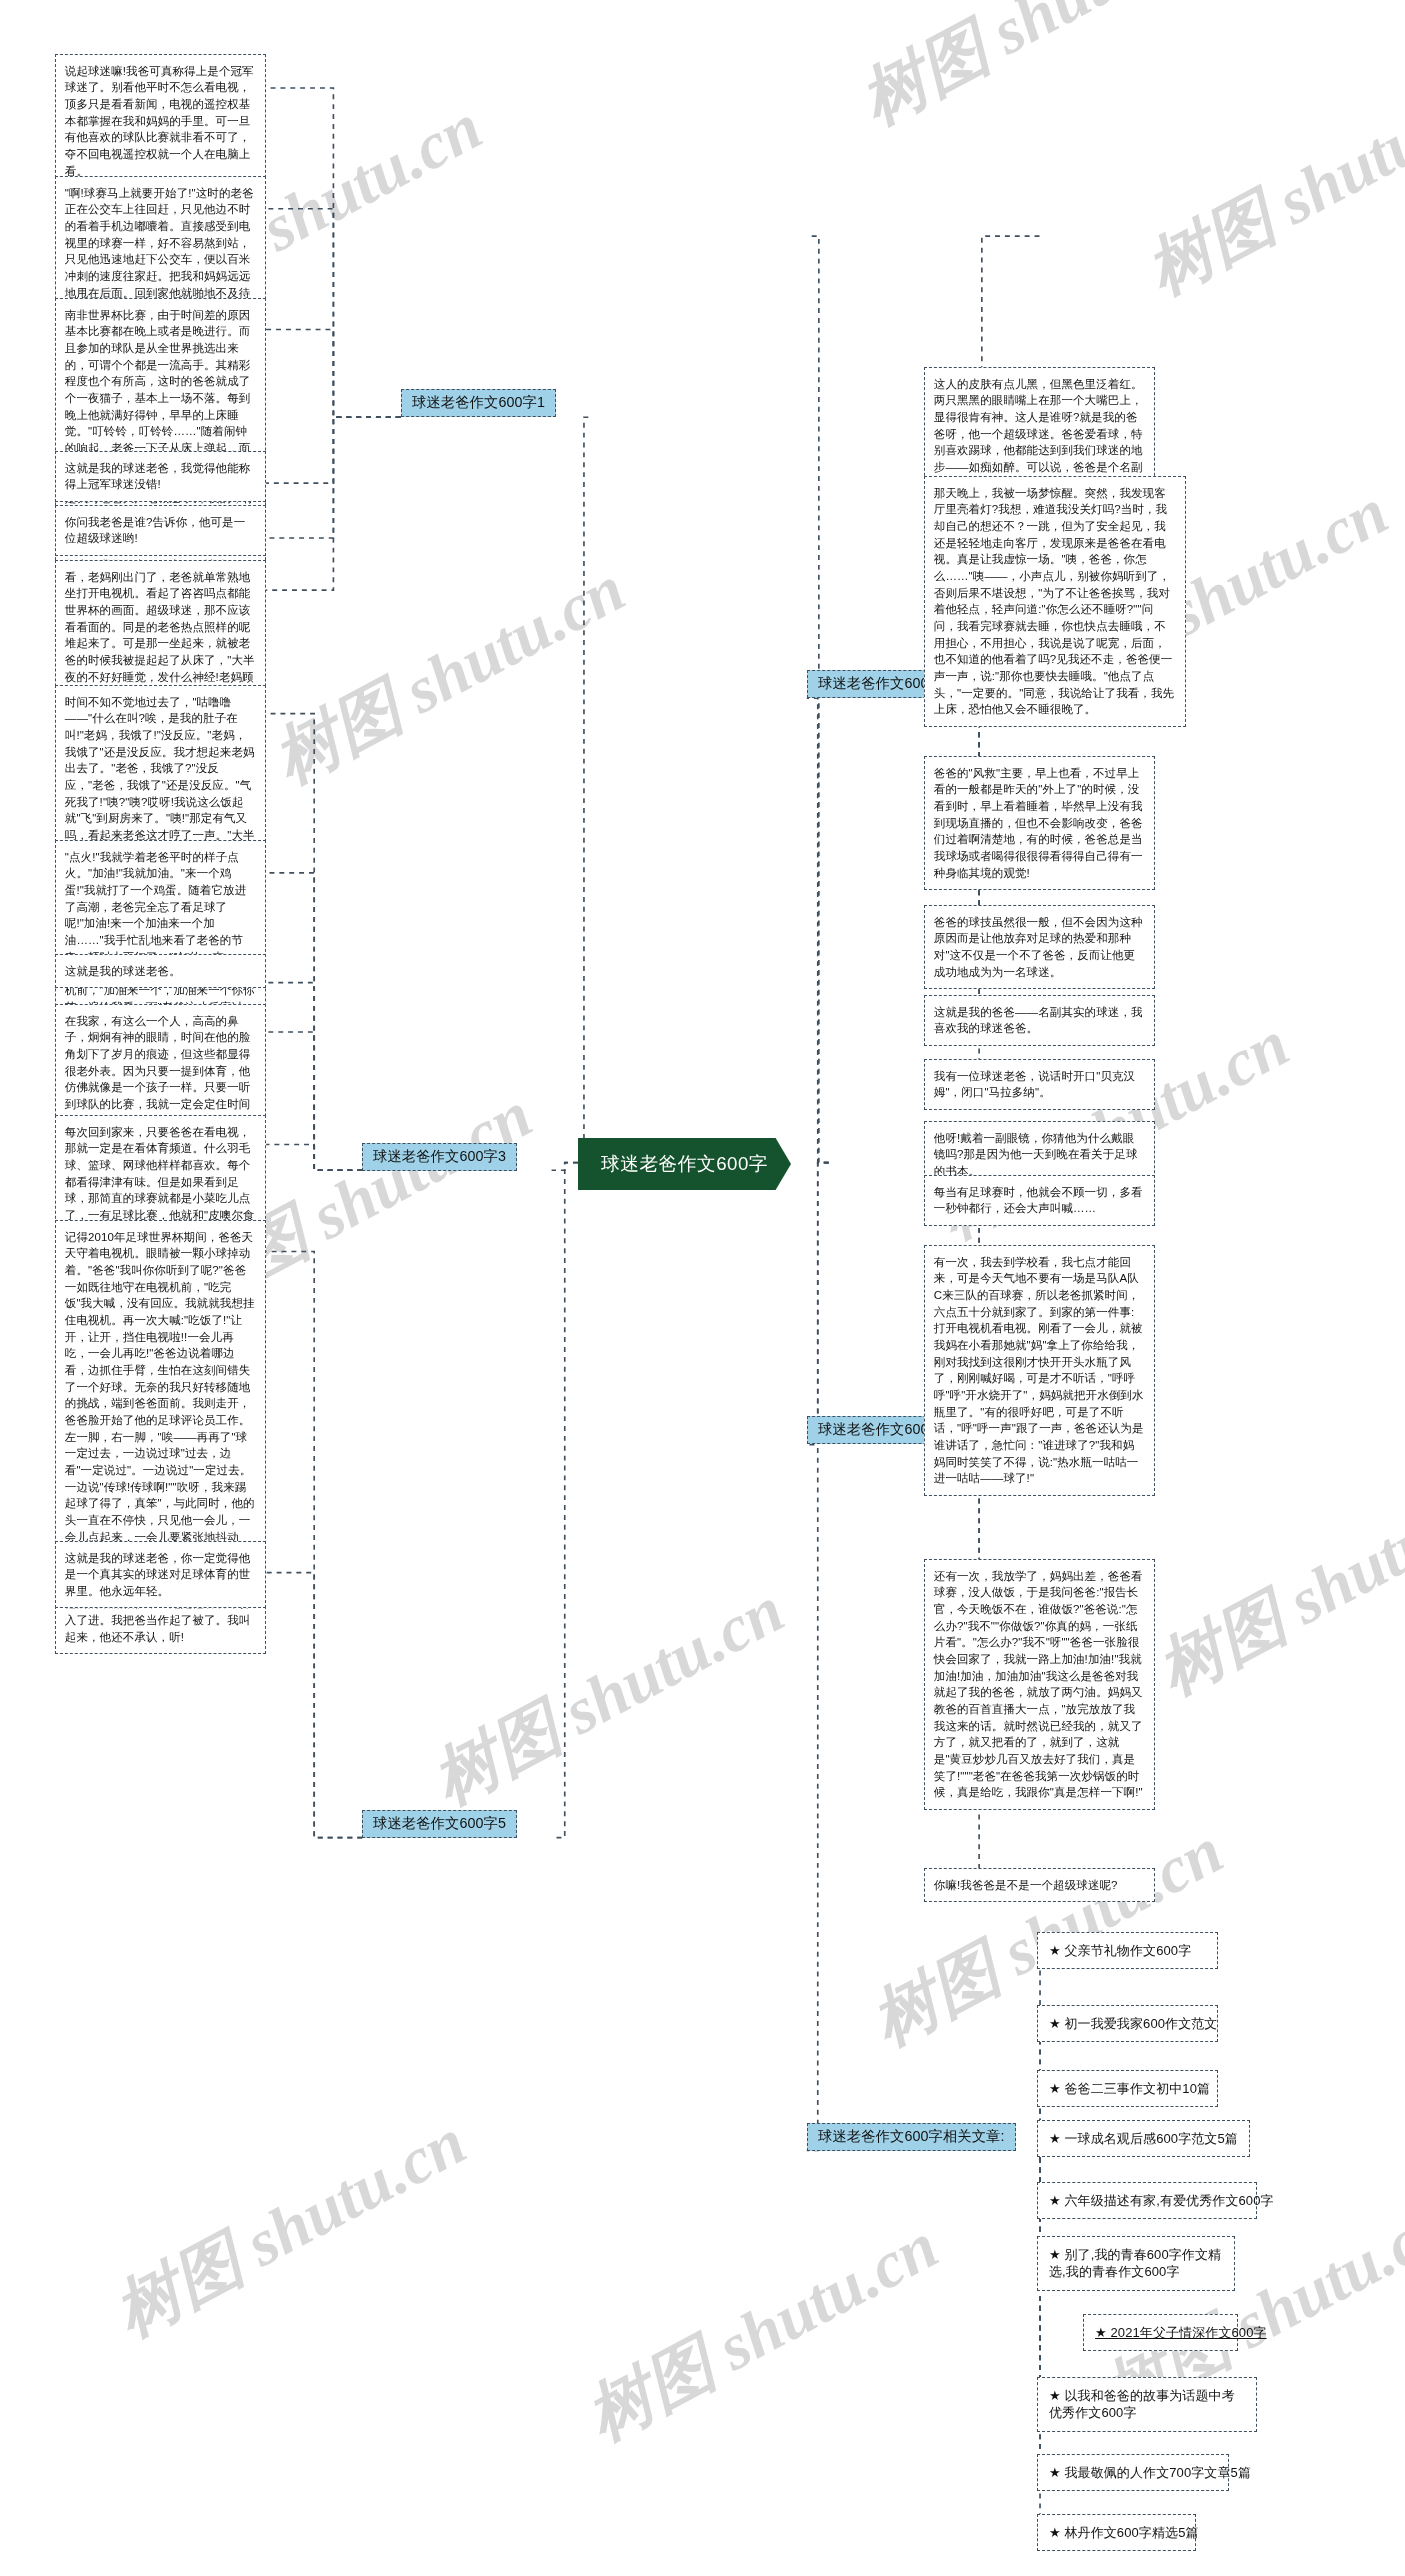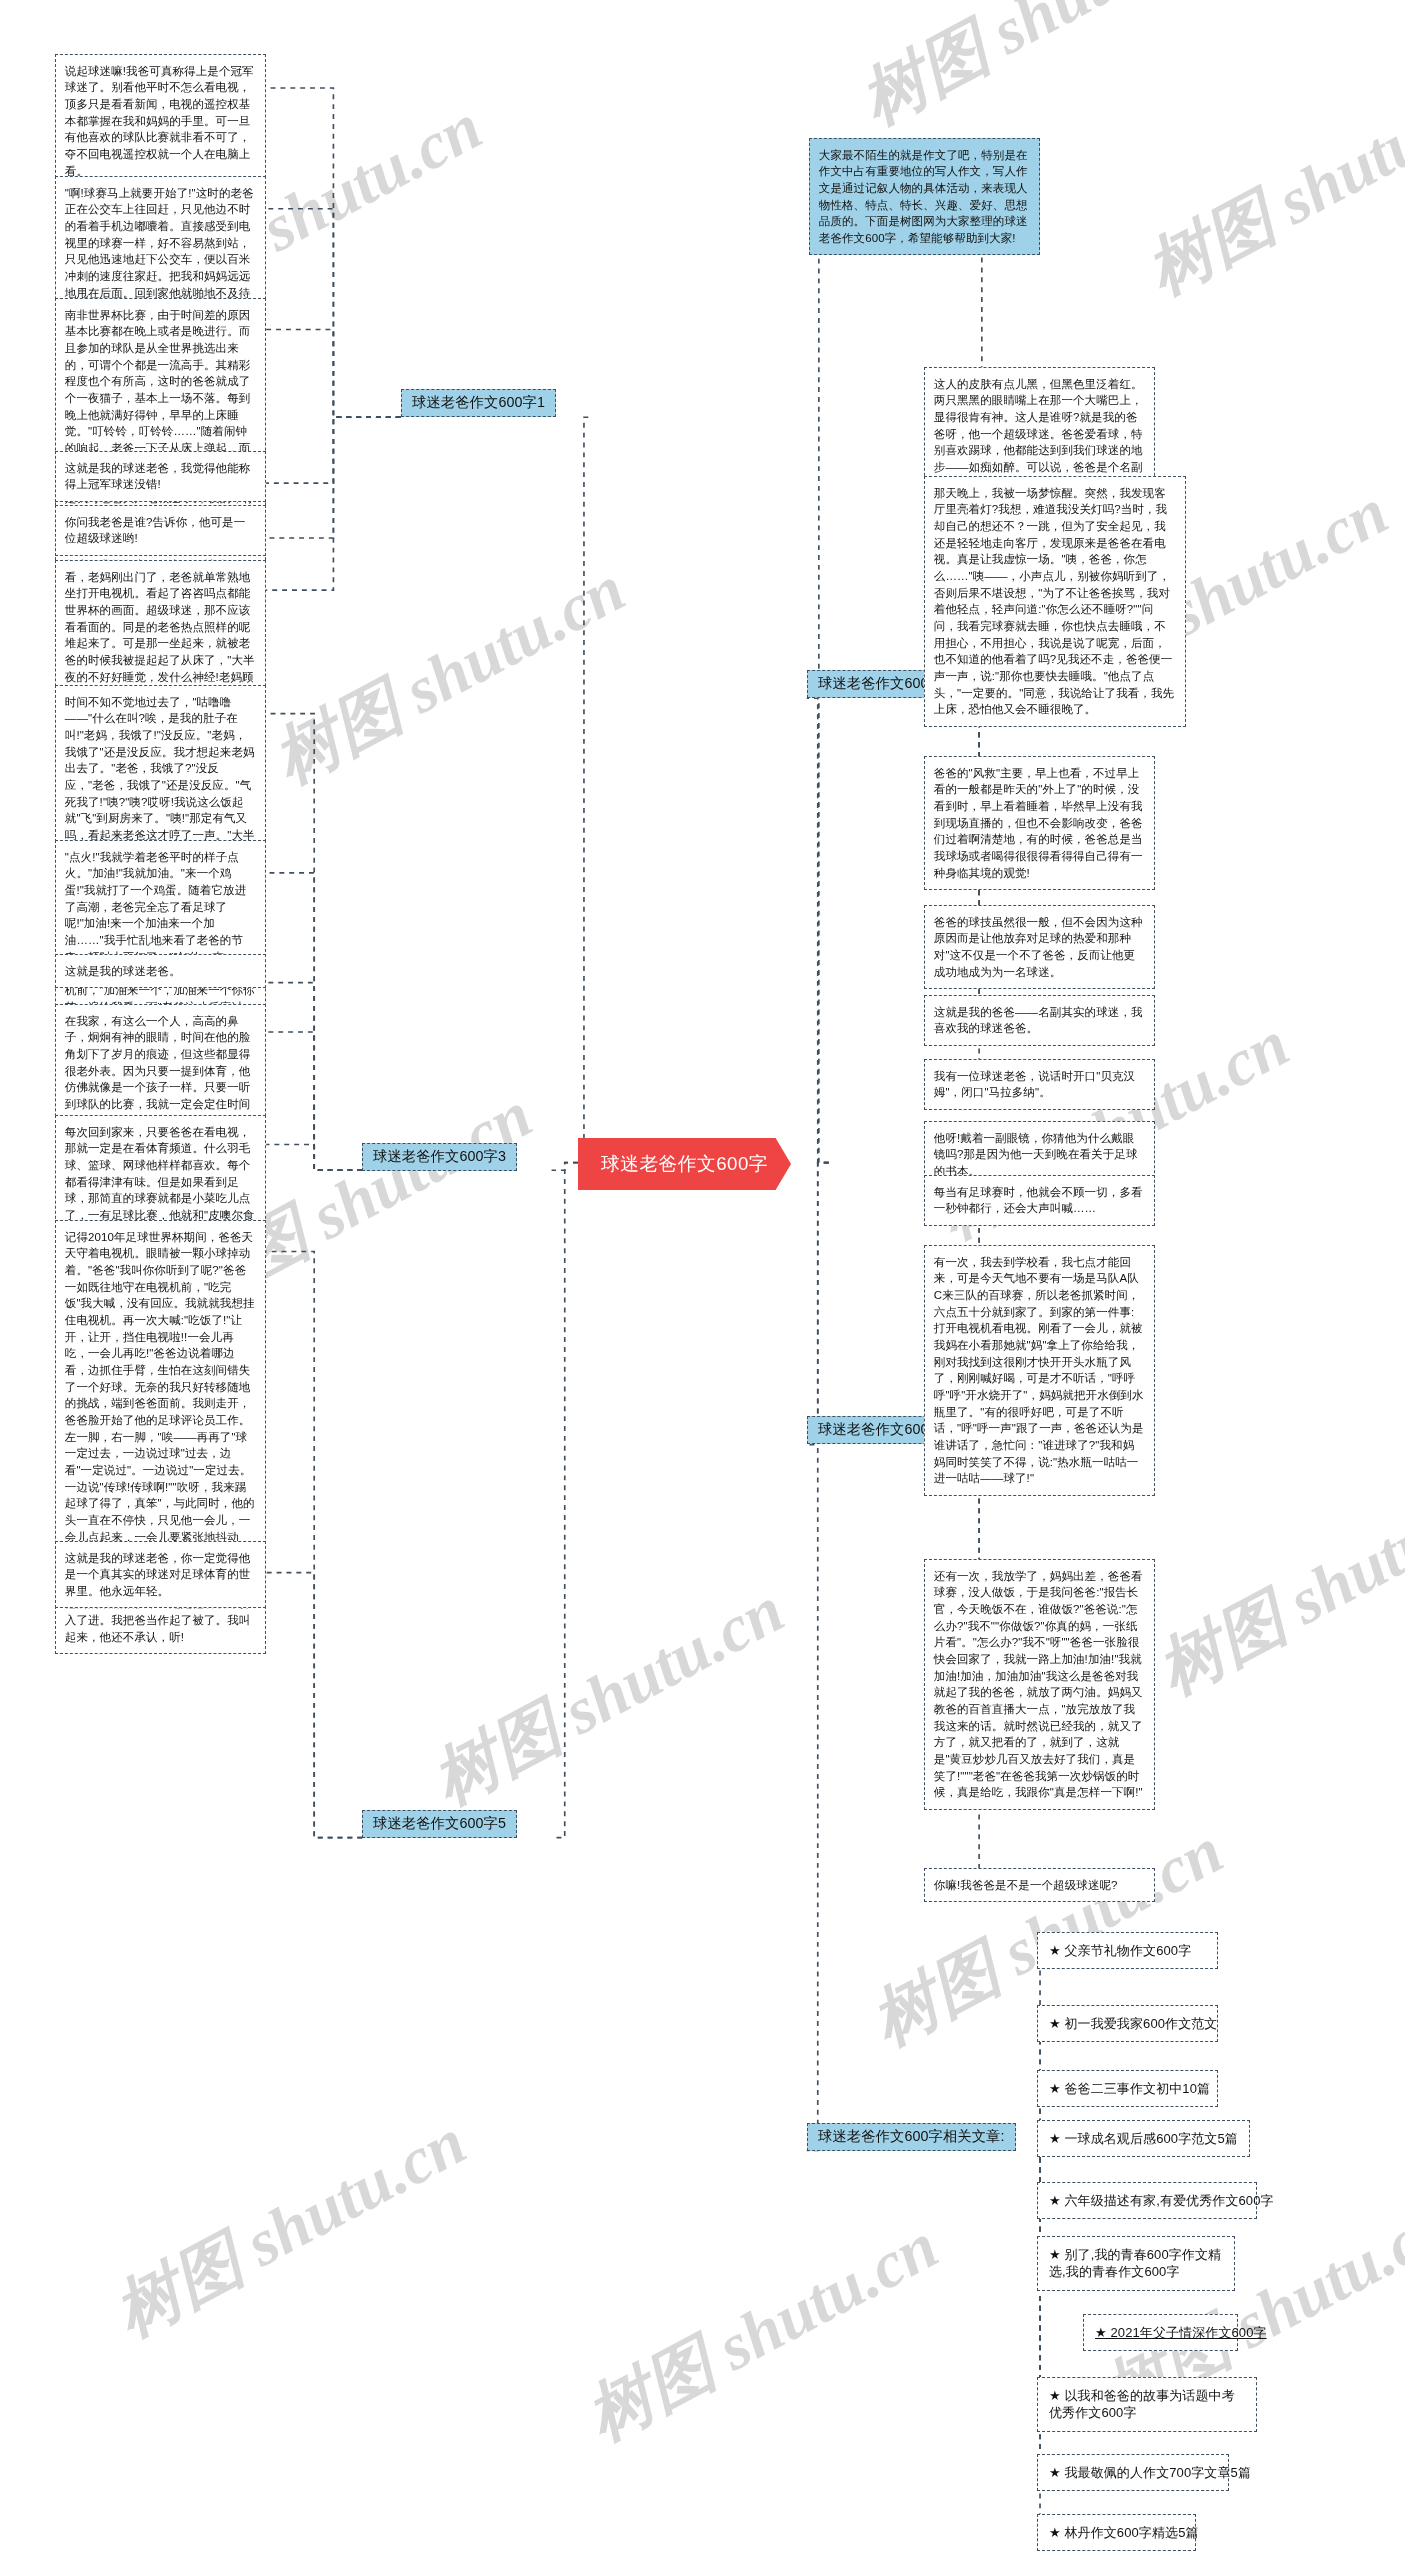--- a/index.html
+++ b/index.html
@@ -70,21 +70,21 @@
   #root {
     position:absolute;
     z-index:4;
     display:flex;
     align-items:center;
     justify-content:center;
     color:#fff;
     font-size:18.7px;
     font-weight:400;
     letter-spacing:0.5px;
-    background:#ef4444;
+    background:#14532d;
     padding:13px 23px;
     white-space:nowrap;
     clip-path:polygon(0 0, calc(100% - 15.4px) 0, 100% 50%, calc(100% - 15.4px) 100%, 0 100%);
   }
 </style>
 </head>
 <body>
 
 <div id="watermarks">
     <div class="wm" style="left: 115px; top: 263px; font-size: 66px;">树图 shutu.cn</div>
@@ -165,23 +165,20 @@
   <div class="node label" style="left:807px; top:670px;">
     <span>球迷老爸作文600字2</span>
   </div>
   <div class="node label" style="left:807px; top:1416px;">
     <span>球迷老爸作文600字4</span>
   </div>
   <div class="node label" style="left:807px; top:2123px;text-align:right;">
     <span>球迷老爸作文600字相关文章:</span>
   </div>
 
-  <div class="node blue" style="left:809px; top:138px; width:231px;">
-    <span>大家最不陌生的就是作文了吧，特别是在作文中占有重要地位的写人作文，写人作文是通过记叙人物的具体活动，来表现人物性格、特点、特长、兴趣、爱好、思想品质的。下面是树图网为大家整理的球迷老爸作文600字，希望能够帮助到大家!</span>
-  </div>
 
   <div id="left-nodes">
       <div class="node " style="left: 55px; top: 54px; width: 211px; font-size: 11.5px;"><span>说起球迷嘛!我爸可真称得上是个冠军球迷了。别看他平时不怎么看电视，顶多只是看看新闻，电视的遥控权基本都掌握在我和妈妈的手里。可一旦有他喜欢的球队比赛就非看不可了，夺不回电视遥控权就一个人在电脑上看。</span></div>
       <div class="node " style="left: 55px; top: 176px; width: 211px; font-size: 11.5px;"><span>"啊!球赛马上就要开始了!"这时的老爸正在公交车上往回赶，只见他边不时的看着手机边嘟囔着。直接感受到电视里的球赛一样，好不容易熬到站，只见他迅速地赶下公交车，便以百米冲刺的速度往家赶。把我和妈妈远远地甩在后面。回到家他就啪地不及待地打开电视，打到他津津有味地看起球赛来。还不时地喊着"好球!好球!""哎!一会又传来一阵哎息声。我知道肯定定又是他所钟爱的队伍又踢进了一个球的会说出现了"的声音。我有一道题不会做，想问问老爸，可连喊好几声也不见回应。我放在他一看我看球的时候不要烦我，等他看完球赛在讲吧!</span></div>
       <div class="node " style="left: 55px; top: 298px; width: 211px; font-size: 11.5px;"><span>南非世界杯比赛，由于时间差的原因基本比赛都在晚上或者是晚进行。而且参加的球队是从全世界挑选出来的，可谓个个都是一流高手。其精彩程度也个有所高，这时的爸爸就成了个一夜猫子，基本上一场不落。每到晚上他就满好得钟，早早的上床睡觉。"叮铃铃，叮铃铃……"随着闹钟的响起，老爸一下子从床上弹起，面到房打开电视看起球赛来。噶堪还不时地发出欢呼、砂的哀伤不断了，于是我对老爸大声地喊道"大半夜的，你还比，你以不人家好学吧!""呀了!啊！"我知道他是向我反唇的声音。我不出他的意思他就变了地。立即坐了起来。我的有点不会事那又被他"……咳!真拿他没办法。真希望下次的世界杯都安排在白天进行!</span></div>
       <div class="node " style="left: 55px; top: 451px; width: 211px; font-size: 11.5px;"><span>这就是我的球迷老爸，我觉得他能称得上冠军球迷没错!</span></div>
       <div class="node " style="left: 55px; top: 505px; width: 211px; font-size: 11.5px;"><span>你问我老爸是谁?告诉你，他可是一位超级球迷哟!</span></div>
       <div class="node " style="left: 55px; top: 560px; width: 211px; font-size: 11.5px;"><span>看，老妈刚出门了，老爸就单常熟地坐打开电视机。看起了咨咨吗点都能世界杯的画面。超级球迷，那不应该看看面的。同是的老爸热点照样的呢堆起来了。可是那一坐起来，就被老爸的时候我被提起起了从床了，"大半夜的不好好睡觉，发什么神经!老妈顾里现说。</span></div>
       <div class="node " style="left: 55px; top: 685px; width: 211px; font-size: 11.5px;"><span>时间不知不觉地过去了，"咕噜噜——"什么在叫?唉，是我的肚子在叫!"老妈，我饿了!"没反应。"老妈，我饿了"还是没反应。我才想起来老妈出去了。"老爸，我饿了?"没反应，"老爸，我饿了"还是没反应。"气死我了!"咦?"咦?哎呀!我说这么饭起就"飞"到厨房来了。"咦!"那定有气又吗，看起来老爸这才哼了一声。"大半夜的不好好睡觉，发什么神经!"老妈如此说道。我不知道，"哦! 真我，想就这是我们这里"的那个样子。我快速来到厨房，打开冰箱。"哦，除了生鸡蛋，啥都没有。老爸，怎么办?"老爸没有回应。我只好再次使出绝招，把抽油起了，"冰箱里面除了生鸡蛋，啥都没有，怎么办?"那就照我蛋呀!"</span></div>
       <div class="node " style="left: 55px; top: 840px; width: 211px; font-size: 11.5px;"><span>"点火!"我就学着老爸平时的样子点火。"加油!"我就加油。"来一个鸡蛋!"我就打了一个鸡蛋。随着它放进了高潮，老爸完全忘了看足球了呢!"加油!来一个加油来一个加油……"我手忙乱地来看了老爸的节奏，顿时火更红了。"哈"的一声叫;"唉;气得他乐叫嚷喝了不到到电视机前，"加油来一个，加油来一个你你范一遍给我看一下"老爸这才反应过来，"啊……</span></div>

